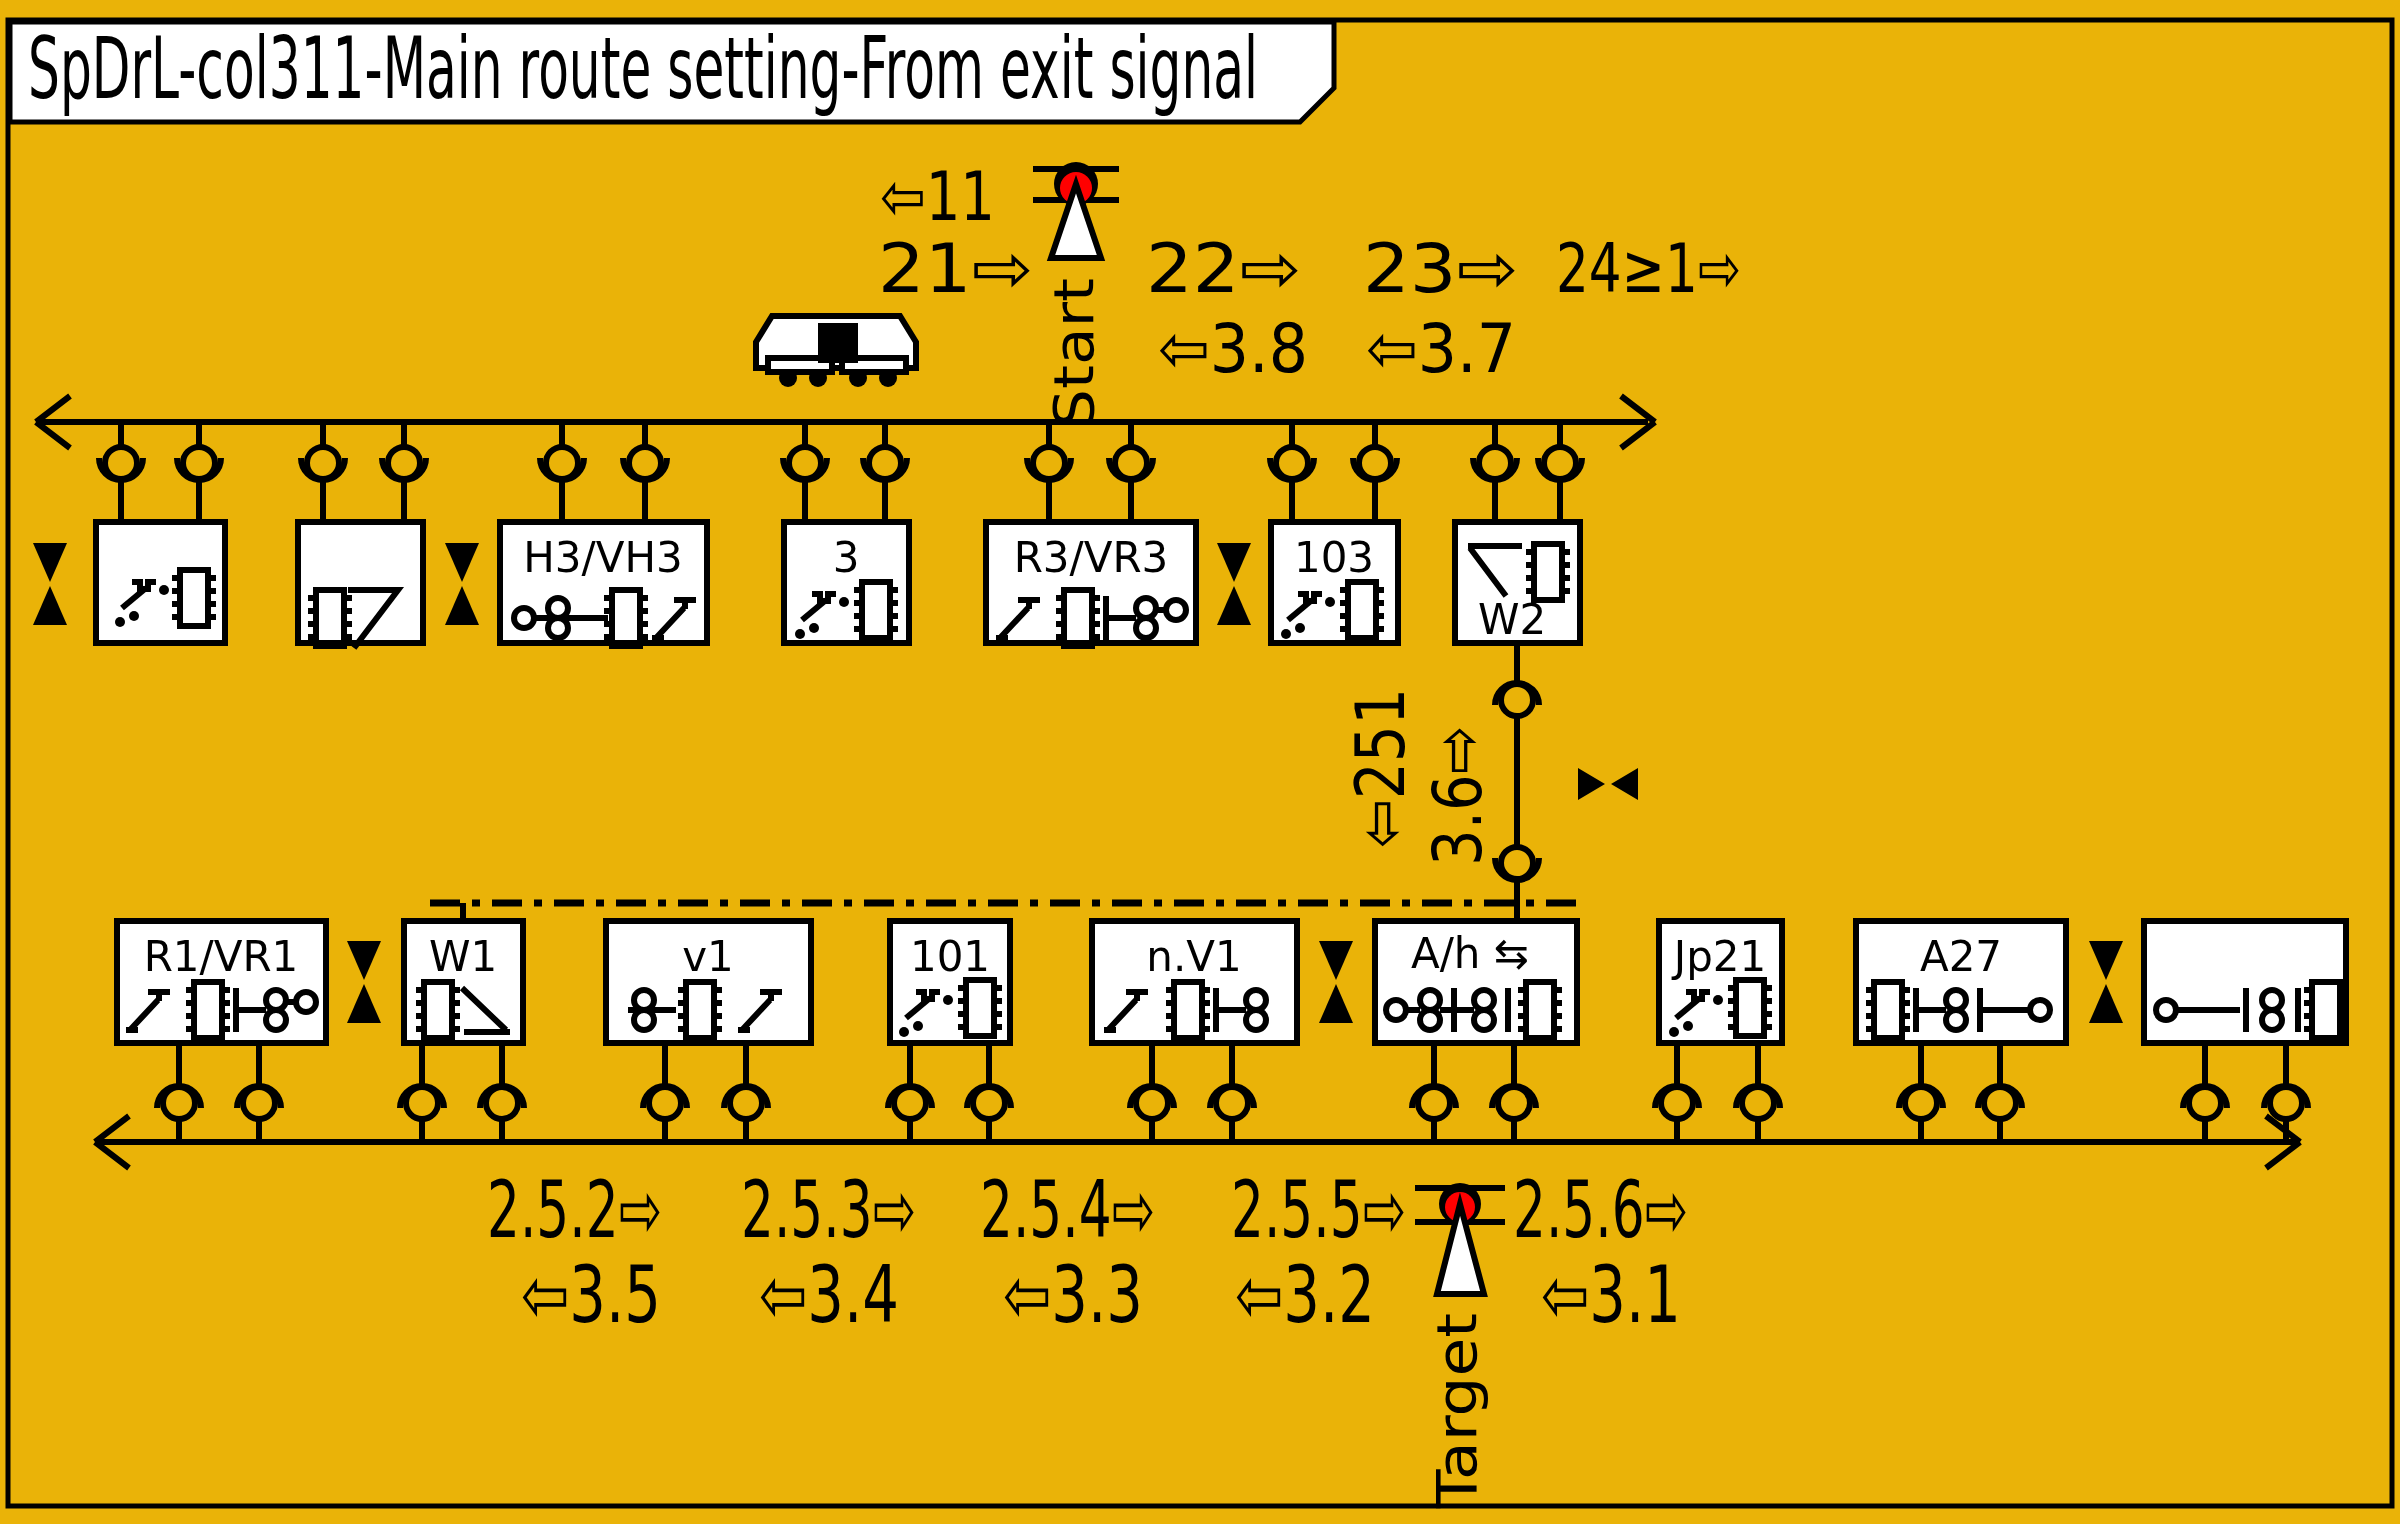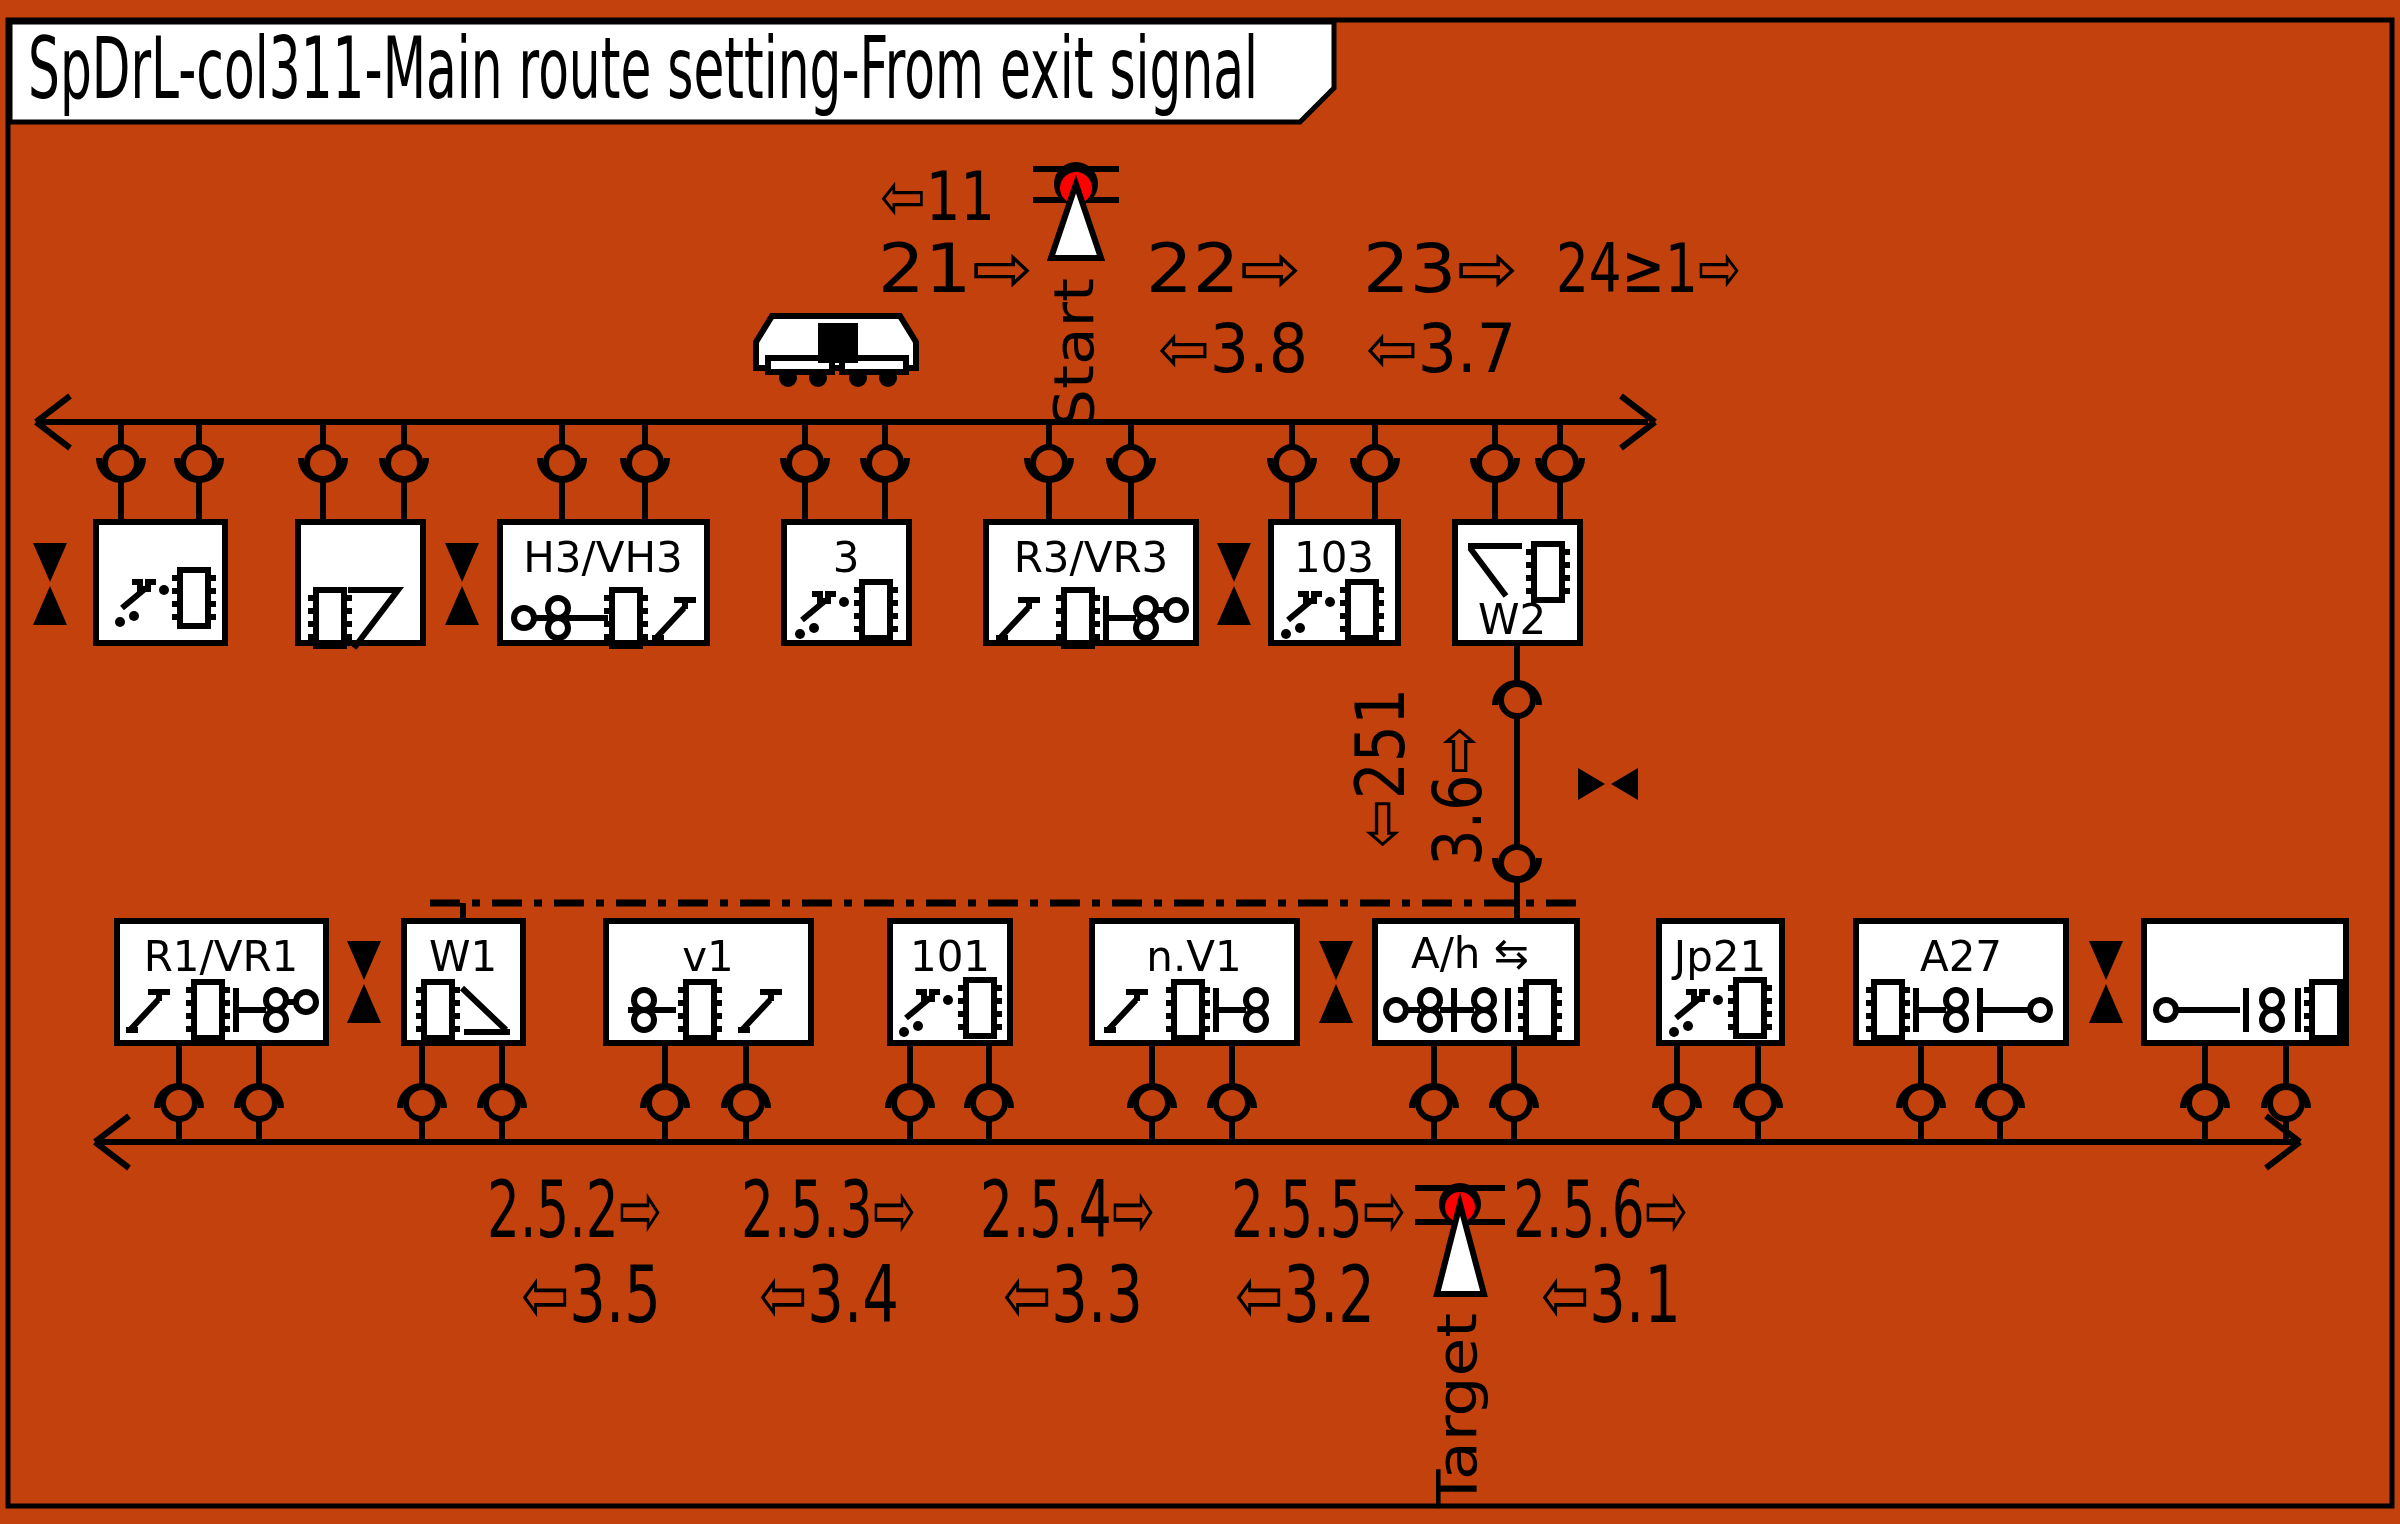--- a/index.html
+++ b/index.html
@@ -1,16 +1,16 @@
 <!DOCTYPE html>
 <html><head>
 <meta charset="utf-8">
 <style>
   html,body{margin:0;padding:0;background:#fff;}
-  .stage{width:2400px;height:1524px;background:#c2410c;position:relative;}
+  .stage{width:2400px;height:1524px;background:#eab308;position:relative;}
   svg{display:block;}
   .lbl{font-family:"DejaVu Sans","Liberation Sans",sans-serif;fill:#000;}
   .route{font-size:68px;}
   .routeB{font-size:78px;}
   .mlabel{font-size:42px;text-anchor:middle;}
   .title{font-size:86px;}
   .rot{font-size:56px;}
   .rotNum{font-size:68px;}
   .ln{stroke:#000;stroke-width:6;fill:none;}
   .box{stroke:#000;stroke-width:6;fill:#fff;}

